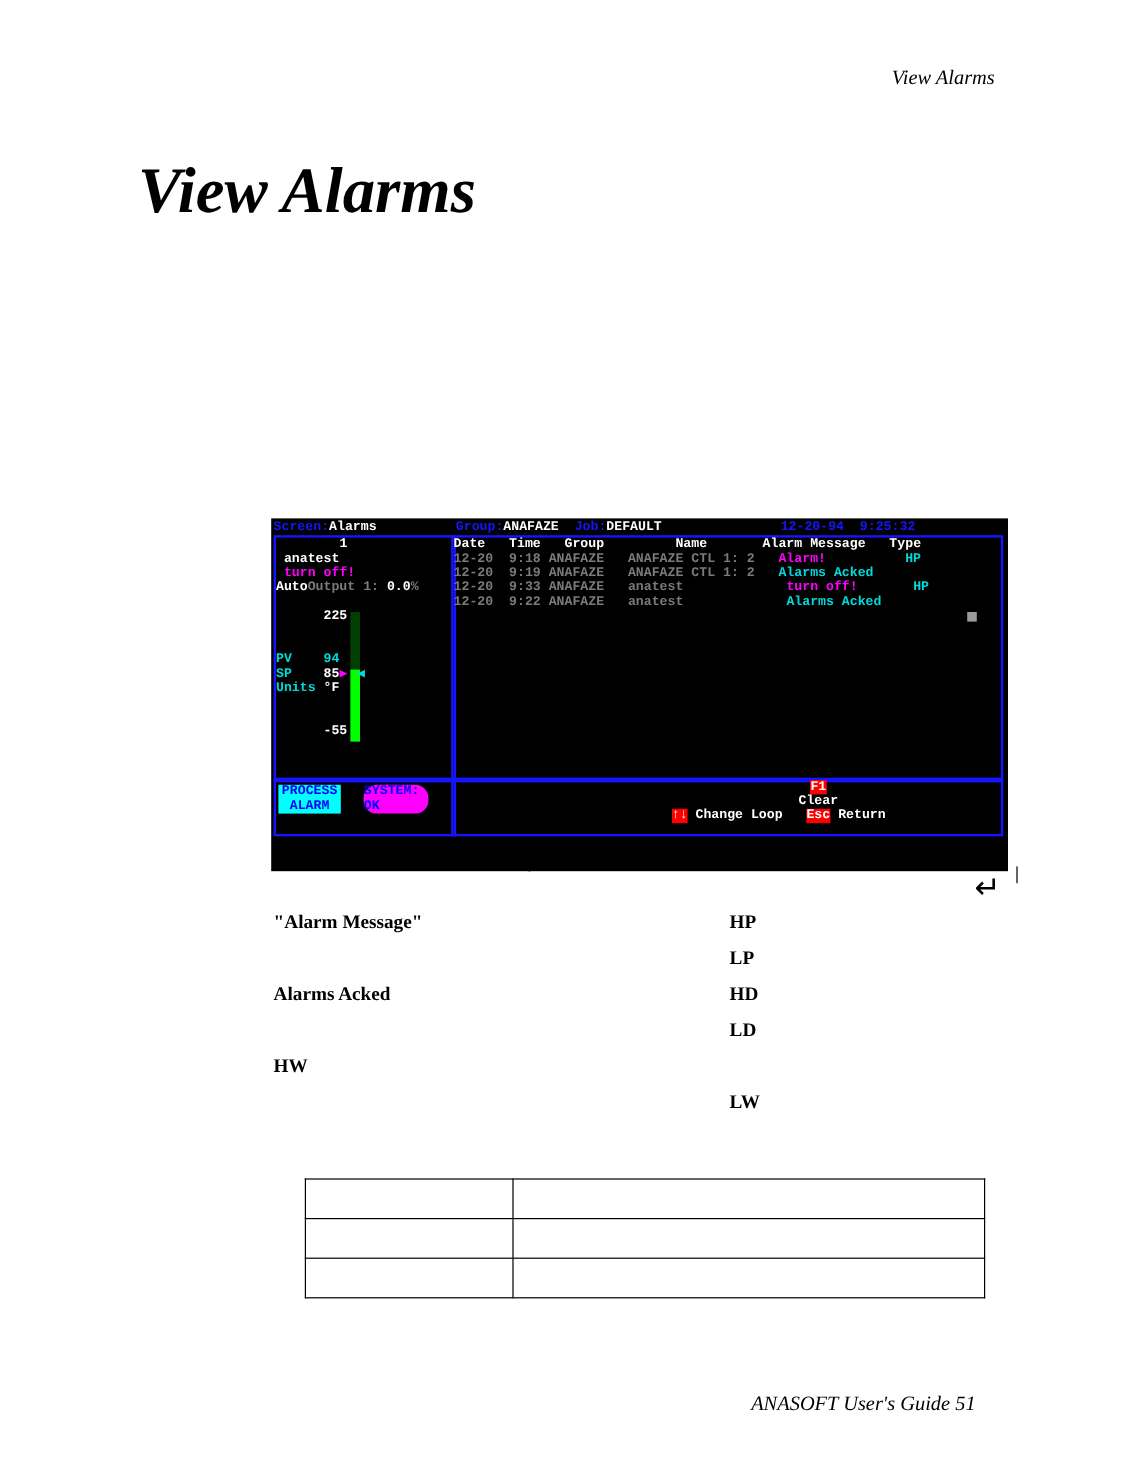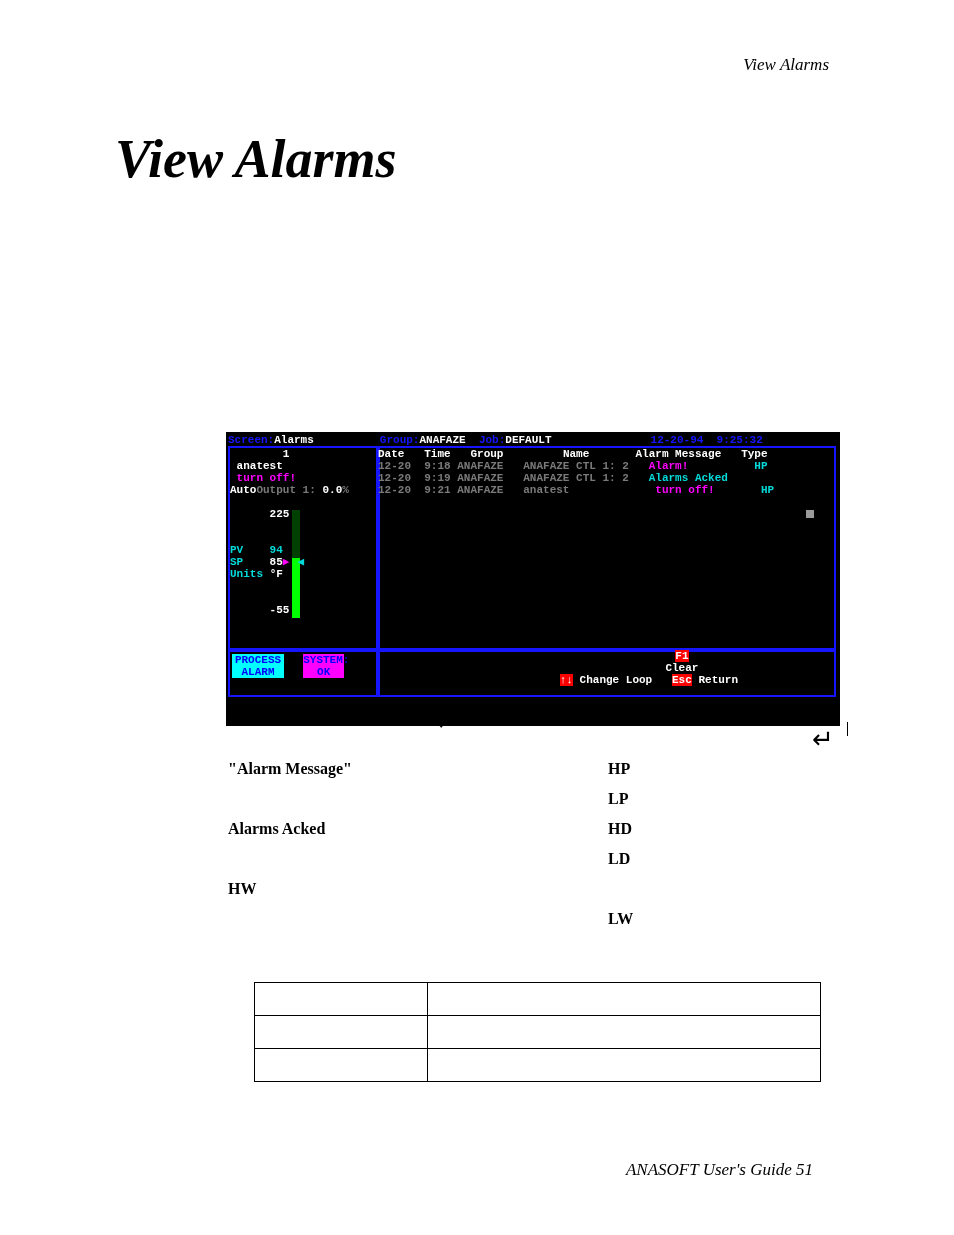--- a/index.html
+++ b/index.html
@@ -192,29 +192,30 @@
       </div>
       <div class="tline">&nbsp;</div>
       <div class="tline">&nbsp;</div>
       <div class="tline"><span>      </span><span class="white">-55</span></div>
     </div>
 
     <div class="panel panel-right">
       <div class="tline"><span class="white">Date</span><span>   </span><span class="white">Time</span><span>   </span><span class="white">Group</span><span>         </span><span class="white">Name</span><span>       </span><span class="white">Alarm Message</span><span>   </span><span class="white">Type</span></div>
       <div class="tline"><span class="grey">12-20</span><span>  </span><span class="grey">9:18</span><span> </span><span class="grey">ANAFAZE</span><span>   </span><span class="grey">ANAFAZE CTL 1: 2</span><span>   </span><span class="magenta">Alarm!</span><span>          </span><span class="cyan">HP</span></div>
       <div class="tline"><span class="grey">12-20</span><span>  </span><span class="grey">9:19</span><span> </span><span class="grey">ANAFAZE</span><span>   </span><span class="grey">ANAFAZE CTL 1: 2</span><span>   </span><span class="cyan">Alarms Acked</span></div>
-      <div class="tline"><span class="grey">12-20</span><span>  </span><span class="grey">9:21</span><span> </span><span class="grey">ANAFAZE</span><span>   </span><span class="grey">anatest</span><span>             </span><span class="magenta">turn off!</span><span>       </span><span class="cyan">HP</span></div>
+      <div class="tline"><span class="grey">12-20</span><span>  </span><span class="grey">9:33</span><span> </span><span class="grey">ANAFAZE</span><span>   </span><span class="grey">anatest</span><span>             </span><span class="magenta">turn off!</span><span>       </span><span class="cyan">HP</span></div>
+      <div class="tline"><span class="grey">12-20</span><span>  </span><span class="grey">9:22</span><span> </span><span class="grey">ANAFAZE</span><span>   </span><span class="grey">anatest</span><span>             </span><span class="cyan">Alarms Acked</span></div>
       <div class="scroll-stub"></div>
     </div>
 
     <div class="panel panel-bottom-left">
       <div style="padding:4px 2px;">
         <span class="bg-cyan" style="display:inline-block; width:52px; text-align:center; line-height:12px;"><span>PROCESS</span><br><span>ALARM</span></span>
         <span style="display:inline-block; width:6px;"></span>
-        <span class="bg-magenta" style="display:inline-block; width:41px; text-align:center; line-height:12px;"><span>SYSTEM:</span><br><span>OK</span></span>
+        <span class="bg-magenta" style="display:inline-block; width:54px; line-height:12px;border-radius:11px;"><span>SYSTEM:</span><br><span>OK</span></span>
       </div>
     </div>
 
     <div class="panel panel-bottom-right">
       <div class="tline" style="text-align:center;"><span>                       </span><span class="bg-red">F1</span></div>
       <div class="tline" style="text-align:center;"><span>                       </span><span class="white">Clear</span></div>
       <div class="tline" style="text-align:center;"><span>             </span><span class="bg-red">↑↓</span><span> </span><span class="white">Change Loop</span><span>   </span><span class="bg-red">Esc</span><span> </span><span class="white">Return</span></div>
     </div>
 
     <div style="height:278px;"></div>

